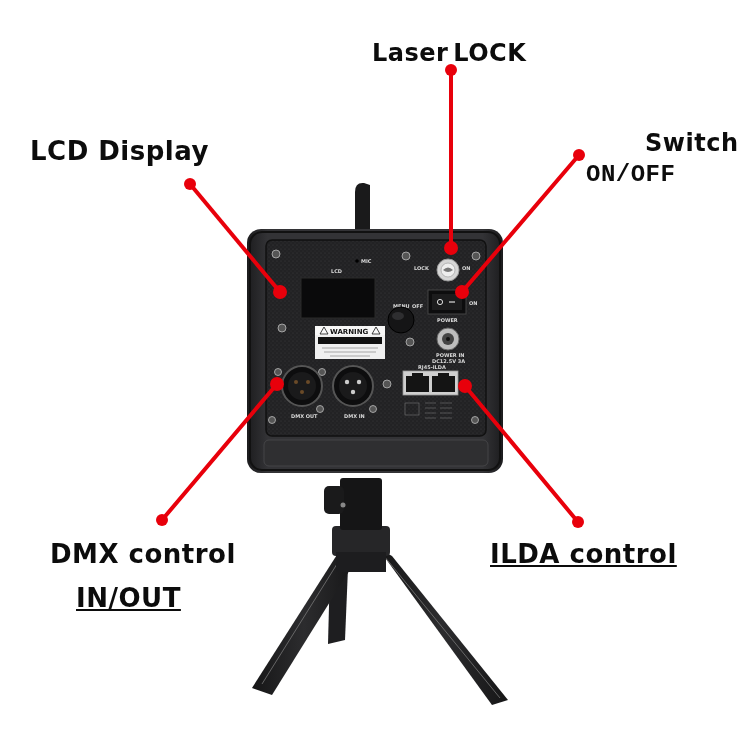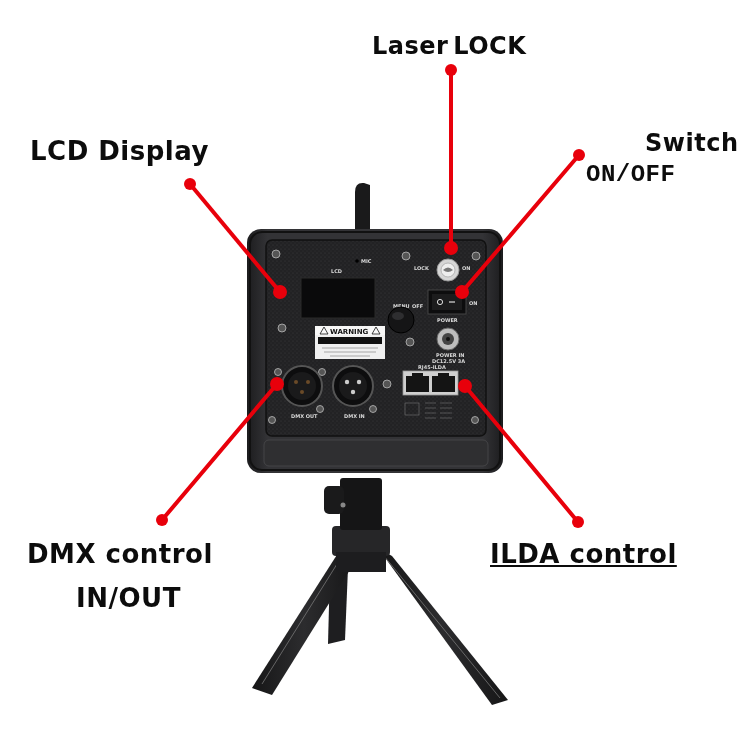--- a/index.html
+++ b/index.html
@@ -188,26 +188,26 @@
       <circle cx="277" cy="384" r="7" stroke="none"></circle>
     </g>
     <g>
       <line x1="578" y1="522" x2="465" y2="386"></line>
       <circle cx="578" cy="522" r="6" stroke="none"></circle>
       <circle cx="465" cy="386" r="7" stroke="none"></circle>
     </g>
   </g>
 </svg>
 
-<div class="label lbl-md" style="left:372px;top:34px;">
+<div class="label lbl-md" style="left:372px;top:41px;">
   <span>Laser</span>
   <span style="margin-left:-4px;">LOCK</span>
 </div>
 
 <div class="label lbl-lg" style="left:30px;top:138px;">LCD Display</div>
 
 <div class="label lbl-md" style="left:597px;top:131px;margin-left:48px;">Switch</div>
 <div class="label lbl-md" style="left:586px;top:163px;font-family:Liberation Mono, monospace;">ON/OFF</div>
 
-<div class="label lbl-lg" style="left:27px;top:541px;">DMX control</div>
-<div class="label lbl-lg" style="left:76px;top:585px;">IN/OUT</div>
+<div class="label lbl-lg" style="left:50px;top:541px;">DMX control</div>
+<div class="label lbl-lg" style="left:76px;top:585px;text-decoration:underline;">IN/OUT</div>
 
 <div class="label lbl-lg" style="left:490px;top:541px;text-decoration:underline;">ILDA control</div>
 
 </body></html>

